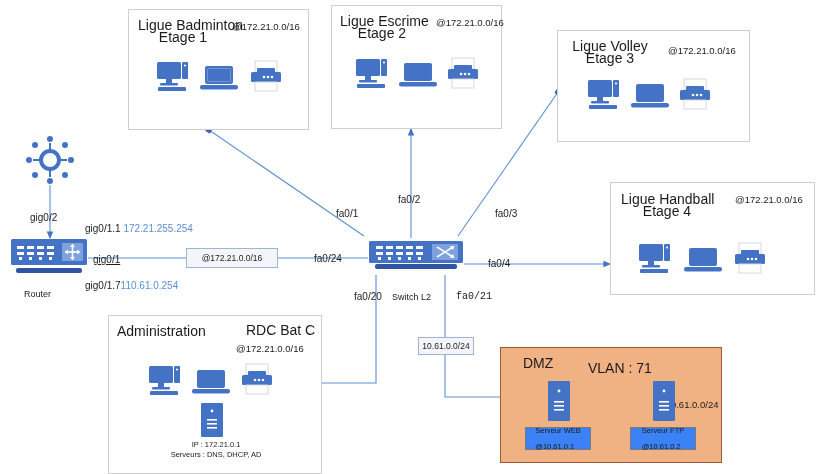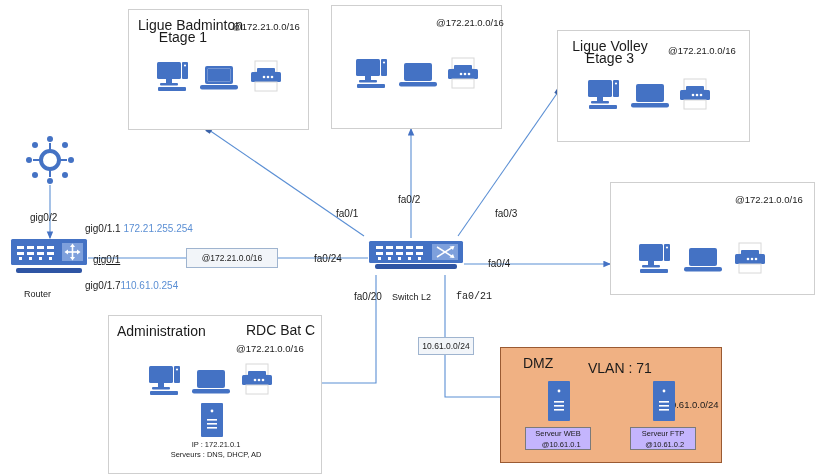--- a/index.html
+++ b/index.html
@@ -14,22 +14,22 @@
   .ttl{position:absolute;font-size:14px;line-height:11.5px;color:#1b1b1b;white-space:pre;}
   .ttl.c{text-align:center;}
   .net{position:absolute;font-size:9.5px;color:#1b1b1b;white-space:nowrap;}
   .iflbl{position:absolute;font-size:10px;color:#1b1b1b;white-space:nowrap;}
   .iflbl .ip{color:#5B8FD4;}
   .devname{position:absolute;font-size:9px;color:#1b1b1b;white-space:nowrap;}
 
   .chip{position:absolute;border:1px solid #9fb4cf;background:#F2F5F9;
         font-size:8.5px;color:#1b1b1b;display:flex;align-items:center;justify-content:center;
         box-sizing:border-box;white-space:nowrap;}
-  .srvchip{position:absolute;border:1px solid #7a7a7a;background:#c4b5fd;
-        font-size:7.5px;line-height:11px;color:#1b1b1b;text-align:right;
+  .srvchip{position:absolute;border:1px solid #7a7a7a;background:#3b82f6;
+        font-size:7.5px;line-height:16px;color:#1b1b1b;text-align:left;
         display:flex;flex-direction:column;align-items:center;justify-content:center;
         box-sizing:border-box;white-space:pre;}
 
   .icn{position:absolute;}
   .srvtxt{position:absolute;font-size:7.5px;line-height:9.5px;text-align:center;color:#1b1b1b;white-space:pre;}
 </style>
 </head>
 <body>
 
 <div id="canvas">
@@ -210,20 +210,22 @@
       <rect x="7" y="22" width="22" height="9" fill="#FFFFFF" stroke="#D8D8D8" stroke-width="1"></rect>
       <g fill="#FFFFFF">
           <circle cx="16" cy="17" r="1.3"></circle>
           <circle cx="20" cy="17" r="1.3"></circle>
           <circle cx="24" cy="17" r="1.3"></circle>
         </g>
       </svg>
   </div>
 
   <div class="zone" style="left:331px;top:5px;width:171px;height:124px;"></div>
+  <div class="ttl c" style="left:340px;top:16px;width:84px;">Ligue Escrime
+Etage 2</div>
   <div class="net" style="left:436px;top:17px;">@172.21.0.0/16</div>
   <div class="icn" style="left:355px;top:57px;">
     <svg width="36" height="32" viewBox="0 0 36 32">
         <g fill="#4472C4">
       <rect x="1" y="2" width="24" height="17" rx="1.5"></rect>
           <rect x="26" y="2" width="6" height="17" rx="1"></rect>
       <rect x="10" y="19" width="6" height="4"></rect>
           <rect x="4" y="23" width="18" height="2.5" rx="1"></rect>
       <rect x="2" y="27" width="28" height="4" rx="1"></rect>
         </g>
@@ -288,20 +290,22 @@
       <rect x="7" y="22" width="22" height="9" fill="#FFFFFF" stroke="#D8D8D8" stroke-width="1"></rect>
       <g fill="#FFFFFF">
           <circle cx="16" cy="17" r="1.3"></circle>
           <circle cx="20" cy="17" r="1.3"></circle>
           <circle cx="24" cy="17" r="1.3"></circle>
         </g>
       </svg>
   </div>
 
   <div class="zone" style="left:610px;top:182px;width:205px;height:113px;"></div>
+  <div class="ttl c" style="left:621px;top:194px;width:92px;">Ligue Handball
+Etage 4</div>
   <div class="net" style="left:735px;top:194px;">@172.21.0.0/16</div>
   <div class="icn" style="left:638px;top:242px;">
     <svg width="36" height="32" viewBox="0 0 36 32">
         <g fill="#4472C4">
       <rect x="1" y="2" width="24" height="17" rx="1.5"></rect>
           <rect x="26" y="2" width="6" height="17" rx="1"></rect>
       <rect x="10" y="19" width="6" height="4"></rect>
           <rect x="4" y="23" width="18" height="2.5" rx="1"></rect>
       <rect x="2" y="27" width="28" height="4" rx="1"></rect>
         </g>

